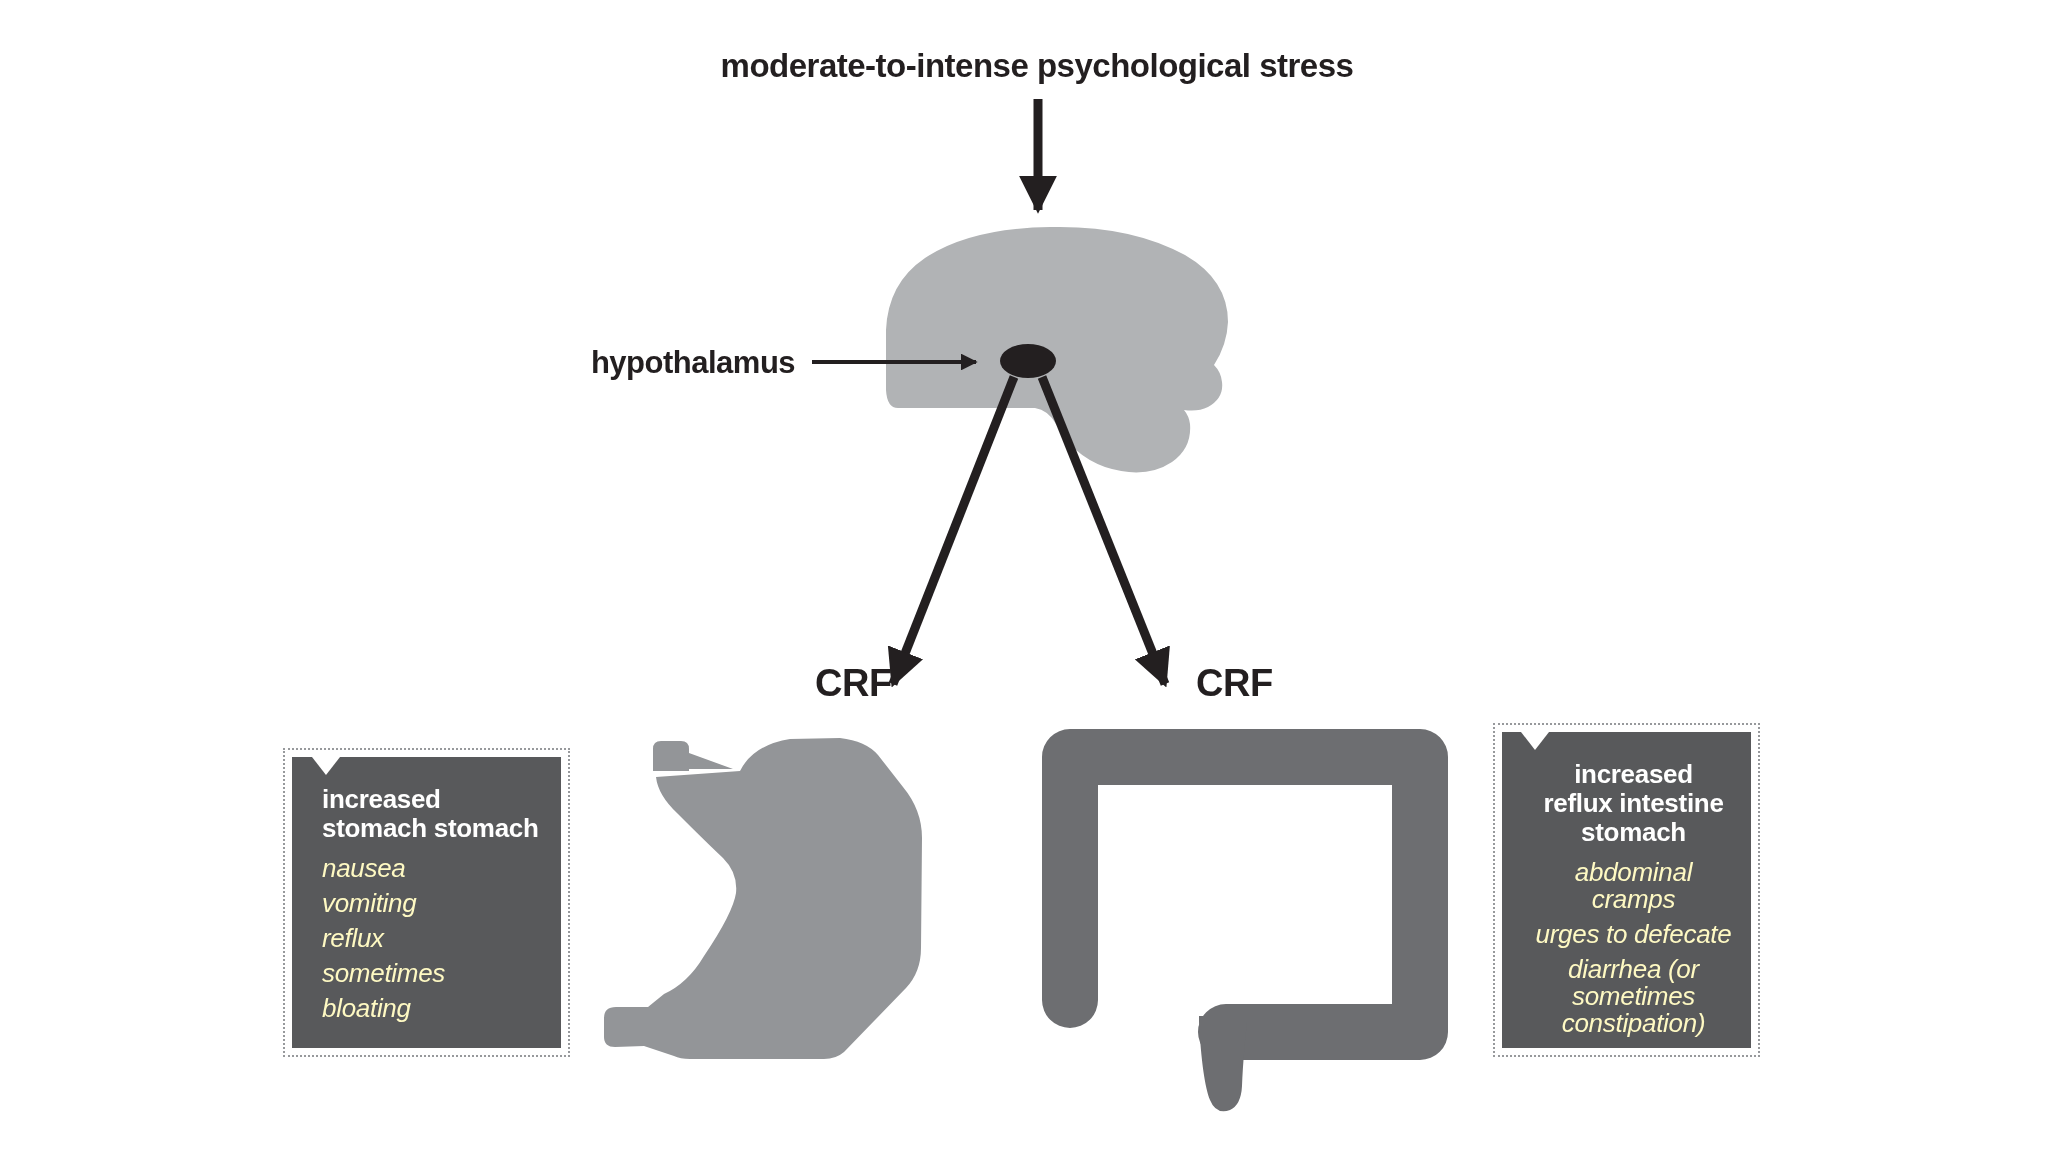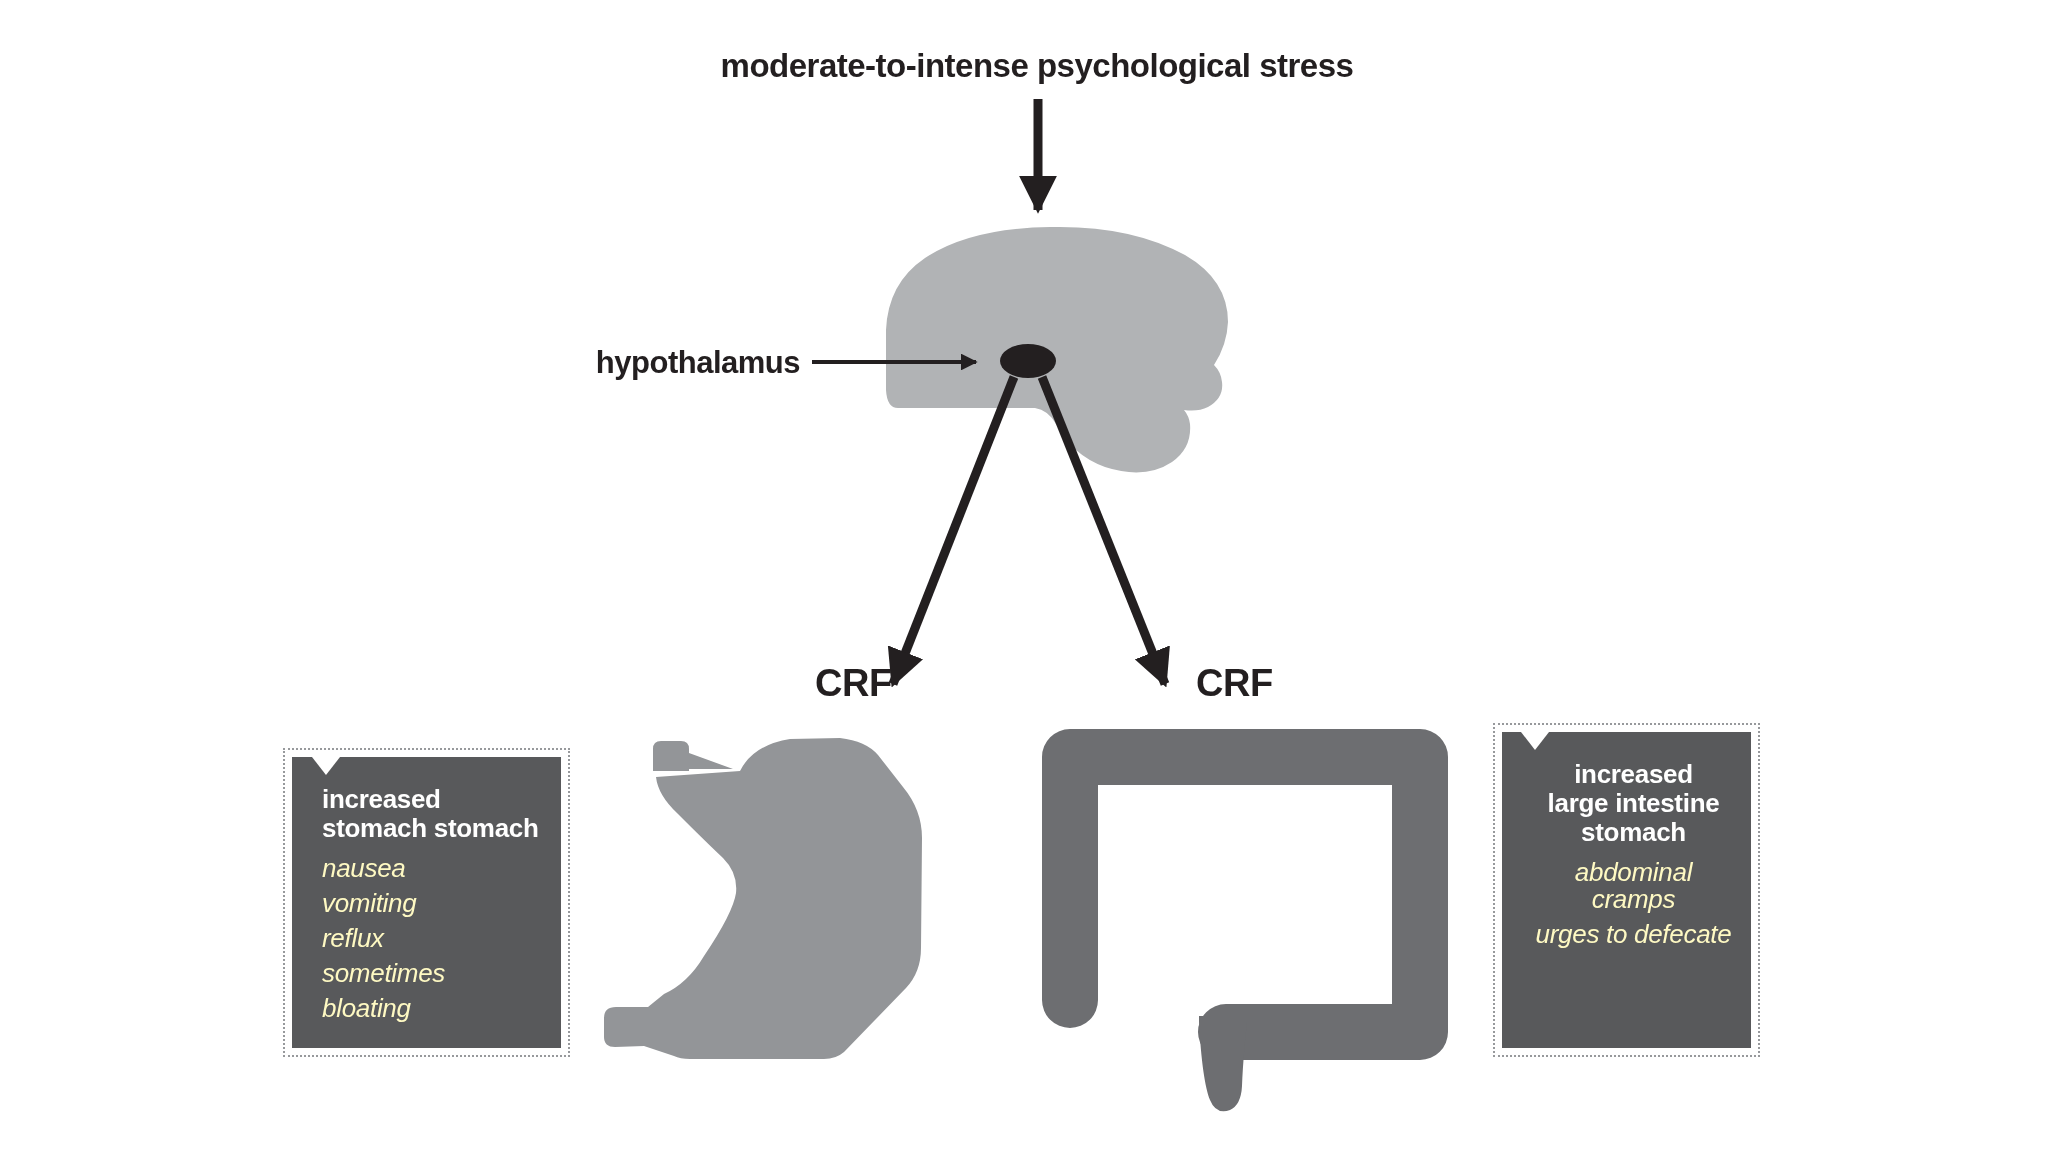--- a/index.html
+++ b/index.html
@@ -9,21 +9,21 @@
     color:#231f20;
   }
   .abs{position:absolute;}
   
   .diagram-title{
     top:47px;left:0;right:0;text-align:center;
     font-size:33px;font-weight:bold;letter-spacing:-0.5px;
     transform:translateX(13px);
   }
   .hypo-label{
-    top:345px;left:586px;width:214px;text-align:right;
+    top:345px;left:586px;width:214px;text-align:center;
     font-size:31px;font-weight:bold;letter-spacing:-0.5px;
   }
   .crf-label{
     top:662px;font-size:38px;font-weight:bold;letter-spacing:-0.5px;
   }
   .crf-left{left:815px;}
   .crf-right{left:1196px;}
   
   .note-box{
     border:2px dotted #97999c;background:#ffffff;padding:7px;
@@ -153,19 +153,20 @@
     <div class="note-item">sometimes</div>
     <div class="note-item">bloating</div>
   </div>
 </div>
 
 <div class="abs note-box note-box-right">
   <div class="note-inner">
     <div class="notch"></div>
     <div class="note-heading">
       <span>increased</span>
-      <span>large intestine</span>
+      <span>reflux intestine</span>
       <span>stomach</span>
     </div>
     <div class="note-item">abdominal cramps</div>
     <div class="note-item">urges to defecate</div>
+    <div class="note-item">diarrhea (or sometimes constipation)</div>
   </div>
 </div>
 
 </body></html>

